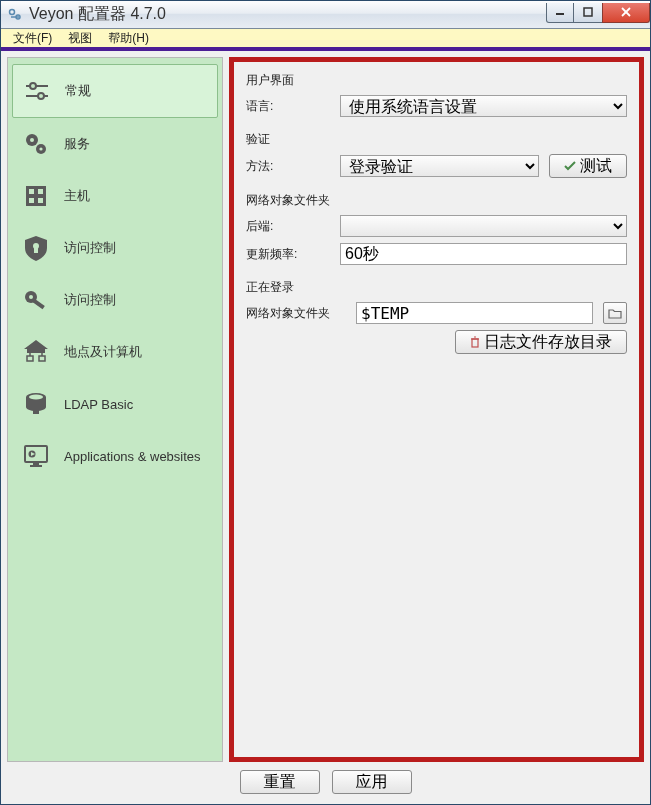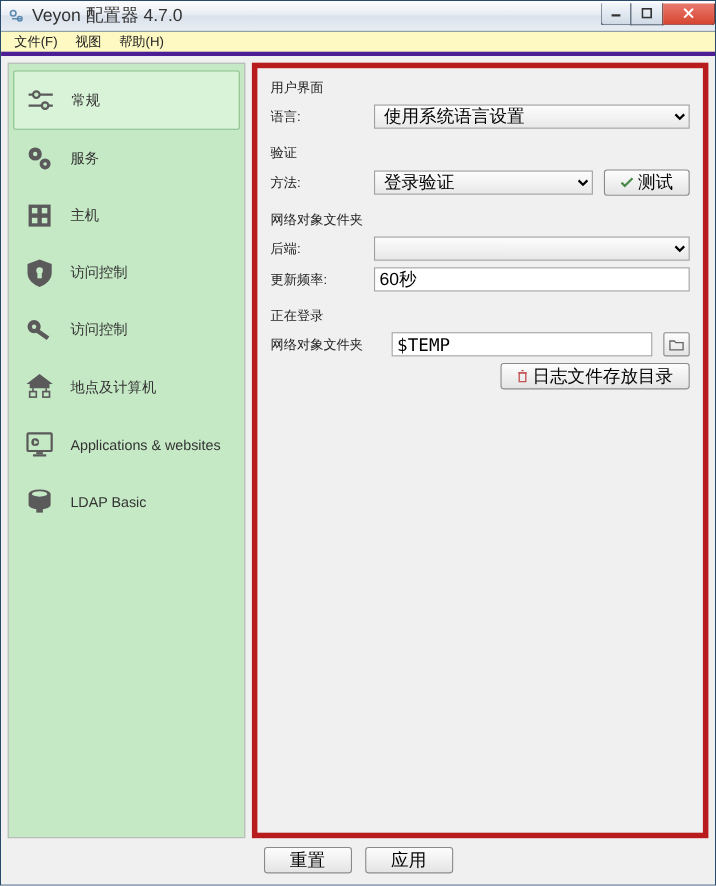--- a/index.html
+++ b/index.html
@@ -140,39 +140,39 @@
                 <rect x="18" y="19" width="6" height="5" fill="none" stroke="#5a5a5a" stroke-width="1.5"></rect>
                 <line x1="9" y1="19" x2="9" y2="16" stroke="#5a5a5a" stroke-width="1.5"></line>
                 <line x1="21" y1="19" x2="21" y2="16" stroke="#5a5a5a" stroke-width="1.5"></line>
               </svg>
             </span>
           <span>地点及计算机</span>
         </div>
         <div class="side-item">
           <span class="icon">
               <svg width="30" height="30" viewBox="0 0 30 30">
+                <ellipse cx="15" cy="8" rx="10" ry="4" fill="#5a5a5a"></ellipse>
+                <path d="M5 8 V18 C5 20 9 22 15 22 C21 22 25 20 25 18 V8" fill="#5a5a5a"></path>
+                <ellipse cx="15" cy="8" rx="7" ry="2.5" fill="#c5e8c5"></ellipse>
+                <rect x="12" y="21" width="6" height="4" fill="#5a5a5a"></rect>
+              </svg>
+            </span>
+          <span>LDAP Basic</span>
+        </div>
+        <div class="side-item">
+          <span class="icon">
+              <svg width="30" height="30" viewBox="0 0 30 30">
                 <rect x="4" y="5" width="22" height="16" rx="1" fill="none" stroke="#5a5a5a" stroke-width="2"></rect>
                 <circle cx="11" cy="13" r="3.5" fill="#5a5a5a"></circle>
                 <polygon points="10,11 14,13 10,15" fill="#c5e8c5"></polygon>
                 <rect x="12" y="22" width="6" height="2" fill="#5a5a5a"></rect>
                 <rect x="9" y="24" width="12" height="2" fill="#5a5a5a"></rect>
               </svg>
             </span>
           <span>Applications &amp; websites</span>
-        </div>
-        <div class="side-item">
-          <span class="icon">
-              <svg width="30" height="30" viewBox="0 0 30 30">
-                <ellipse cx="15" cy="8" rx="10" ry="4" fill="#5a5a5a"></ellipse>
-                <path d="M5 8 V18 C5 20 9 22 15 22 C21 22 25 20 25 18 V8" fill="#5a5a5a"></path>
-                <ellipse cx="15" cy="8" rx="7" ry="2.5" fill="#c5e8c5"></ellipse>
-                <rect x="12" y="21" width="6" height="4" fill="#5a5a5a"></rect>
-              </svg>
-            </span>
-          <span>LDAP Basic</span>
         </div>
       </div>
 
       <div class="content">
         <div class="group">
           <div class="group-title">用户界面</div>
           <div class="row">
             <label>语言:</label>
             <select style="flex:1"><option>使用系统语言设置</option></select>
           </div>

